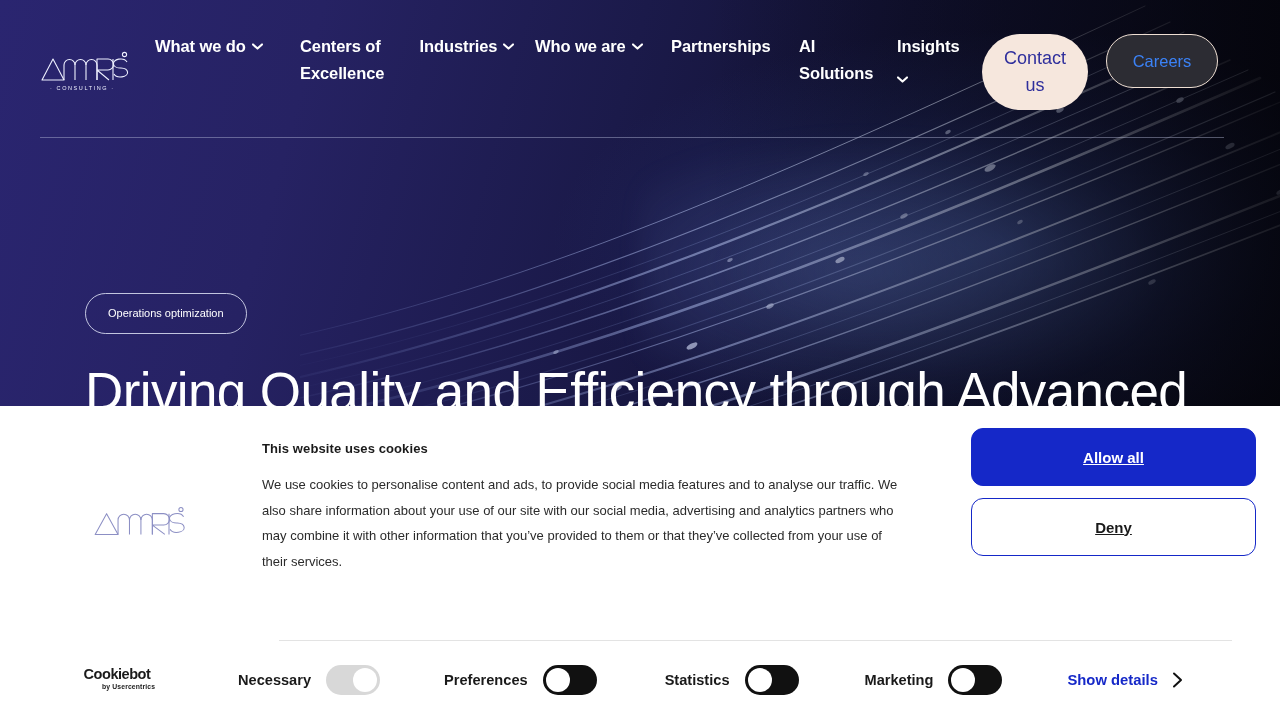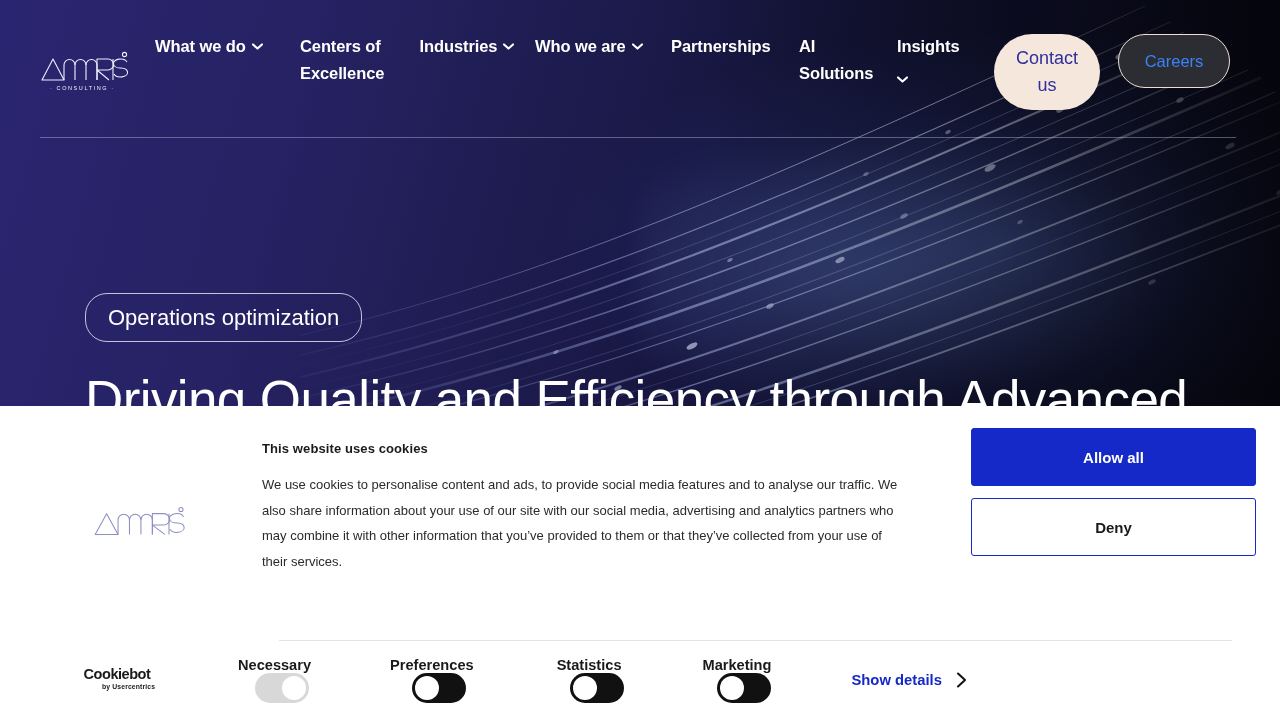--- a/index.html
+++ b/index.html
@@ -29,21 +29,21 @@
     background: radial-gradient(ellipse at 40% 50%, rgba(150,180,255,0.20), rgba(150,180,255,0) 65%);
     filter: blur(12px);
   }
   .vignette {
     position: absolute; inset: 0;
     background: linear-gradient(90deg, rgba(10,10,28,0) 55%, rgba(6,6,14,0.55) 88%, rgba(4,4,10,0.8) 100%);
   }
 
   
   header.nav {
-    position: absolute; top: 0; left: 0; right: 4px; height: 140px;
+    position: absolute; top: 0; left: 0; right: 16px; height: 140px;
     z-index: 5;
   }
   .nav-inner {
     position: relative; height: 140px;
     padding: 0 40px;
     display: flex; align-items: flex-start;
   }
   .nav-rule {
     position: absolute; left: 40px; right: 40px; top: 137px; height: 1px;
     background: rgba(190,195,225,0.42);
@@ -97,24 +97,24 @@
     color: #3b82f6;
     font-size: 16.5px; font-weight: 400;
     display: flex; align-items: center; justify-content: center;
     cursor: pointer; font-family: "Liberation Sans", sans-serif;
   }
 
   
   .hero-content { position: absolute; left: 85px; top: 293px; z-index: 4; }
   .pill {
     display: inline-flex; align-items: center; justify-content: center;
-    height: 49px; padding: 0 22px;
+    height: 41px; padding: 0 22px;
     border: 1px solid rgba(222,226,245,0.85);
     border-radius: 22px;
-    color: #ffffff; font-size: 22px; line-height: 1;
+    color: #ffffff; font-size: 11px; line-height: 1;
     background: transparent; cursor: pointer;
     font-family: "Liberation Sans", sans-serif;
   }
   .hero-title {
     margin-top: 26px;
     color: #ffffff;
     font-size: 53px; font-weight: 300; line-height: 64px;
     letter-spacing: -0.6px;
     max-width: 1120px;
   }
@@ -147,45 +147,45 @@
     max-width: 640px;
   }
 
   .btn-col {
     width: 285px; flex: 0 0 285px;
     padding-top: 22px;
     display: flex; flex-direction: column; gap: 12px;
   }
   .cbtn {
     height: 58px; width: 285px;
-    border-radius: 3px;
+    border-radius: 12px;
     font-size: 15px; font-weight: 700;
     font-family: "Liberation Sans", sans-serif;
     cursor: pointer;
-    display: flex; align-items: center; justify-content: center;
+    display: flex; align-items: center; justify-content: center; text-decoration: underline;
   }
   .cbtn.primary { background: #1528c8; color: #ffffff; border: 1px solid #1528c8; }
   .cbtn.ghost   { background: #ffffff; color: #1a1a1a; border: 1.6px solid #1528c8; }
 
   .cookie-divider {
     position: absolute; left: 255px; right: 24px; top: 0; height: 1px;
     background: #e3e3e3;
   }
   .cookie-foot {
     position: relative; height: 80px;
     display: flex; align-items: center;
   }
   .cookiebot-logo {
     width: 214px; flex: 0 0 214px;
     display: flex; align-items: center; justify-content: center; padding-left: 10px;
   }
   .cookiebot-logo svg { width: 108px; height: 34px; display: block; }
 
   .toggles { display: flex; align-items: center; flex: 1 1 auto; }
-  .tg-group { display: flex; align-items: center; flex-direction: column; }
+  .tg-group { display: flex; align-items: center; }
   .tg-label {
     font-size: 14.6px; font-weight: 700; color: #1a1a1a; margin-right: 15px;
     white-space: nowrap;
   }
   .switch {
     position: relative; width: 54px; height: 30px; border-radius: 15px;
     cursor: pointer; flex: 0 0 auto;
   }
   .switch .knob {
     position: absolute; top: 3px; width: 24px; height: 24px;

